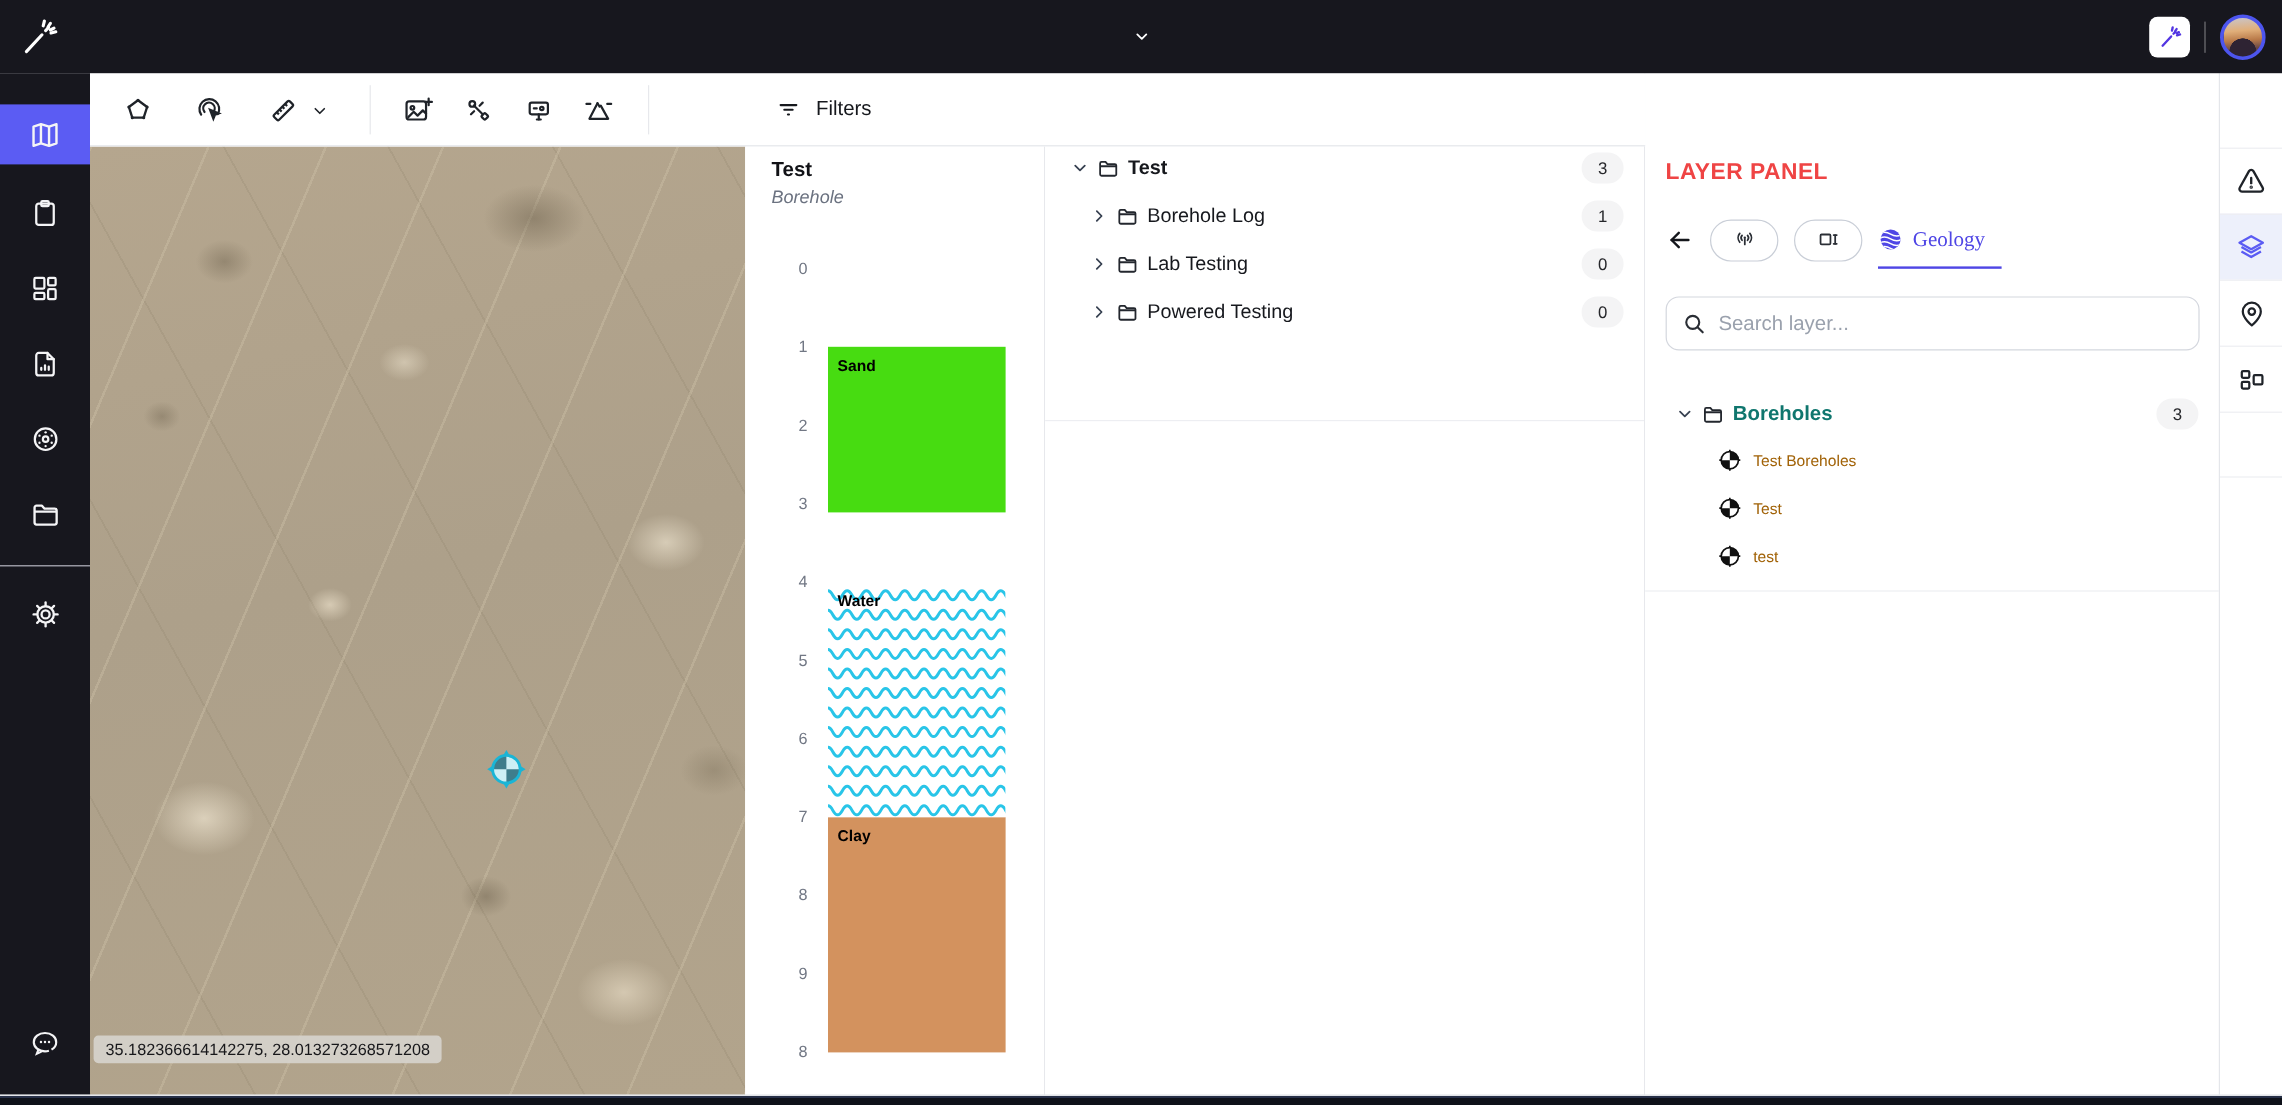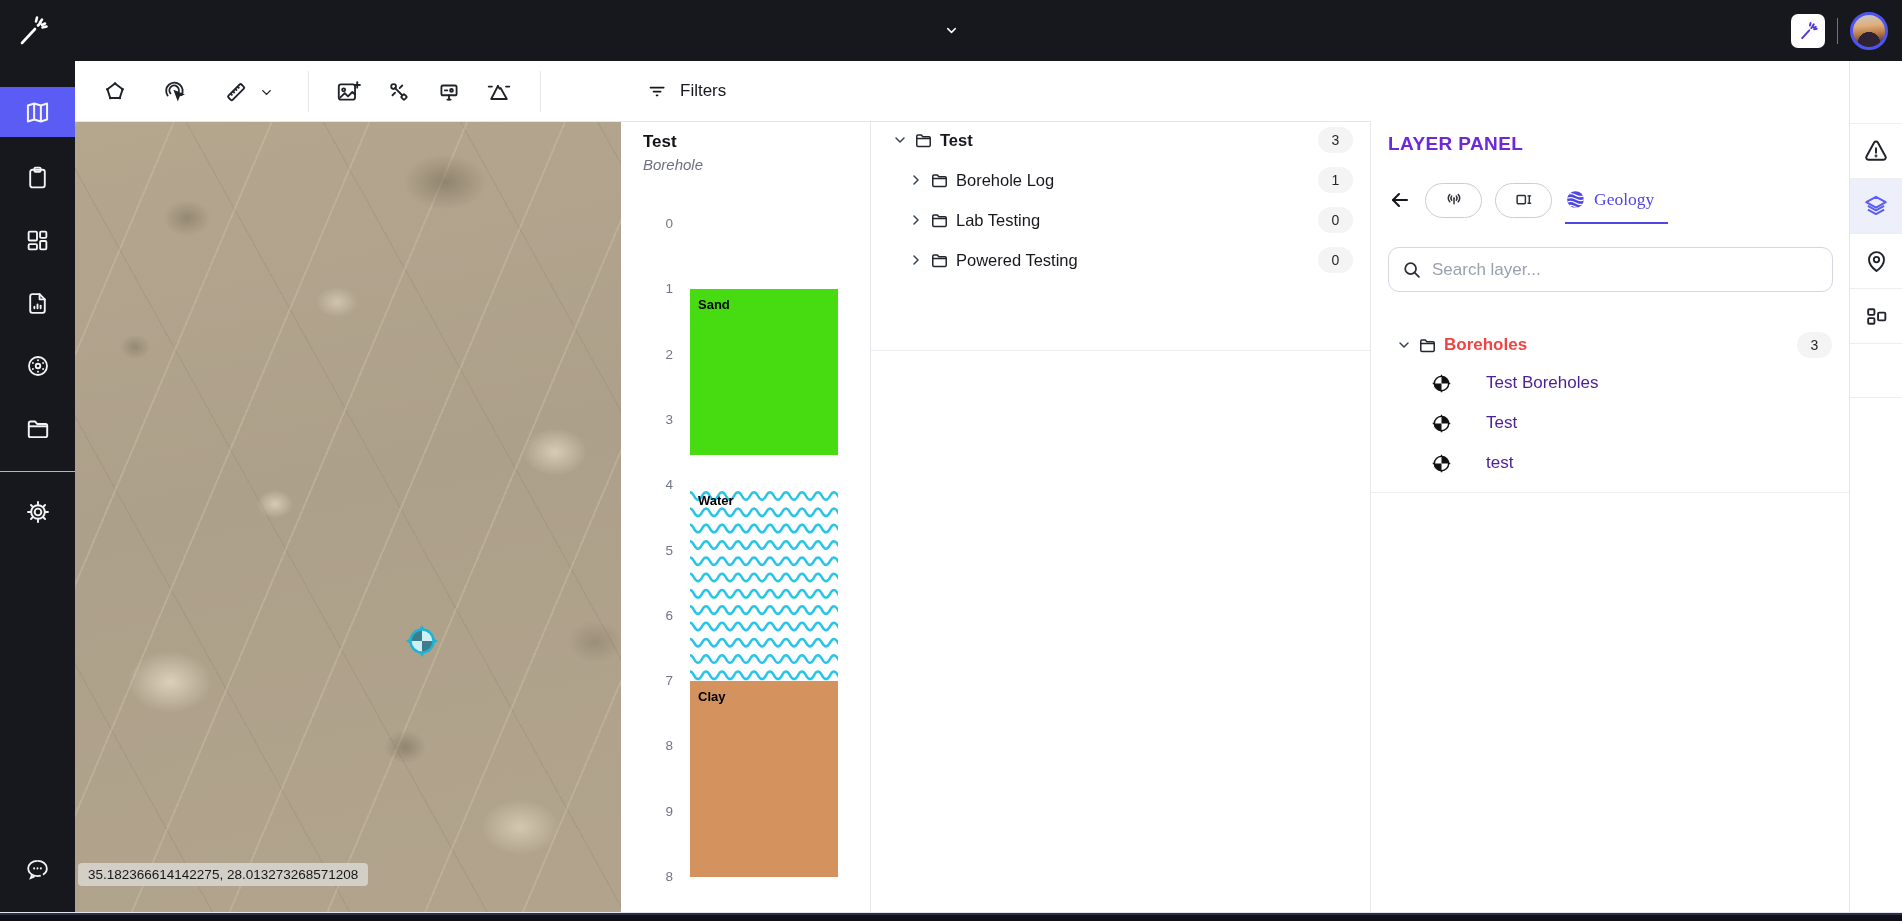--- a/index.html
+++ b/index.html
@@ -67,37 +67,37 @@
   .tp-row { position:absolute; left:0; width:100%; height:40px; display:flex; align-items:center; cursor:pointer; }
   .tp-row .chev { width:16px; height:16px; color:#374151; margin-right:6px; }
   .tp-row .fold { width:19px; height:19px; color:#23272e; margin-right:7px; }
   .tp-row .lbl { font-size:16.5px; color:#16181d; }
   .tp-row .lbl.b { font-weight:700; }
   .badge { position:absolute; right:17px; width:35px; height:26px; border-radius:13px; background:#f4f4f5; color:#26272b; font-size:14px; display:flex; align-items:center; justify-content:center; }
   .tp-bottom-div { position:absolute; left:0; top:289px; width:100%; height:1px; background:#edeef2; }
 
   
   .layer-panel { position:absolute; left:1371px; top:61px; width:479px; height:852px; background:#fff; border-right:1px solid #e4e6ea; }
-  .lp-title { position:absolute; left:17px; top:72px; font-size:19px; font-weight:700; letter-spacing:.4px; color:#6d28d9; }
+  .lp-title { position:absolute; left:17px; top:72px; font-size:19px; font-weight:700; letter-spacing:.4px; color:#ef4444; }
   .lp-controls { position:absolute; left:17px; top:120px; height:38px; display:flex; align-items:center; gap:13px; }
   .back-arrow { width:24px; height:24px; color:#14161b; cursor:pointer; }
   .pill-btn { width:57px; height:35px; border:1.5px solid #c9ced7; border-radius:18px; display:flex; align-items:center; justify-content:center; color:#2a2e35; background:#fff; cursor:pointer; }
   .geo-tab { position:relative; display:flex; align-items:center; gap:8px; color:#4f46e5; font-size:17.5px; font-weight:500; padding-bottom:2px; cursor:pointer;font-family:Liberation Serif, serif; }
   .geo-underline { position:absolute; left:0; bottom:-12px; width:103px; height:2px; background:#4f46e5; }
   .search-box { position:absolute; left:17px; top:186px; width:445px; height:45px; border:1.5px solid #d4d7de; border-radius:11px; display:flex; align-items:center; padding:0 12px; gap:10px; background:#fff; }
   .search-box input { border:none; outline:none; flex:1; font-size:17px; color:#16181d; font-family:"Liberation Sans",sans-serif; background:transparent; }
   .search-box input::placeholder { color:#9aa1ad; }
   .search-ic { width:21px; height:21px; color:#2a2e35; }
   .lp-row { position:absolute; left:0; width:100%; height:40px; display:flex; align-items:center; cursor:pointer; }
   .lp-row .chev { width:16px; height:16px; color:#374151; margin:0 6px 0 25px; }
   .lp-row .fold { width:19px; height:19px; color:#23272e; margin-right:7px; }
-  .lp-row .lbl { font-size:17px; font-weight:700; color:#ef4444; }
+  .lp-row .lbl { font-size:17px; font-weight:700; color:#0f766e; }
   .lp-item { position:absolute; left:0; width:100%; height:40px; display:flex; align-items:center; cursor:pointer; }
   .lp-item .bh-ic { width:21px; height:21px; margin:0 9px 0 60px; }
-  .lp-item .lbl { font-size:17px; color:#4c1d95;margin-left:25px; }
+  .lp-item .lbl { font-size:13px; color:#a16207; }
   .lp-div { position:absolute; left:0; top:431px; width:100%; height:1px; background:#edeef2; }
 
   
   .rightrail { position:absolute; left:1850px; top:61px; width:52px; height:852px; background:#fff; }
   .rr-cell { position:absolute; left:0; width:52px; height:55px; border-top:1px solid #edeef2; display:flex; align-items:center; justify-content:center; color:#1f2329; cursor:pointer; }
   .rr-cell.active { background:#edf0fb; color:#5b5cf3; }
 
   
   .bottombar { position:absolute; left:0; top:912px; width:1902px; height:9px; background:linear-gradient(#e3e5e9 0 1px, #273048 1px 3px, #0e1119 3px 100%); z-index:40; }
 
@@ -323,21 +323,21 @@
         <div class="tick" style="top: 187.9px;">3</div>
         <div class="tick" style="top: 253.2px;">4</div>
         <div class="tick" style="top: 318.5px;">5</div>
         <div class="tick" style="top: 383.8px;">6</div>
         <div class="tick" style="top: 449.1px;">7</div>
         <div class="tick" style="top: 514.4px;">8</div>
         <div class="tick" style="top: 579.7px;">9</div>
         <div class="tick" style="top: 645px;">8</div>
       </div>
     <div class="bh-col">
-        <div class="bh-layer" style="top: 65.3px; height: 166px; background: rgb(71, 220, 17);">
+        <div class="bh-layer" style="top: 65.3px; height: 138px; background: rgb(71, 220, 17);">
           <span class="bh-label">Sand</span>
         </div>
         <div class="bh-layer" style="top: 457.1px; height: 195.9px; background: rgb(211, 146, 94);">
           <span class="bh-label">Clay</span>
         </div>
         <div class="bh-layer" style="top: 261.2px; height: 195.9px; background: rgb(255, 255, 255);">
           <svg width="148" height="195.89999999999998">
             <path d="M-4 11.0 q4 -7.5 8 0 q4 7.5 8 0 q4 -7.5 8 0 q4 7.5 8 0 q4 -7.5 8 0 q4 7.5 8 0 q4 -7.5 8 0 q4 7.5 8 0 q4 -7.5 8 0 q4 7.5 8 0 q4 -7.5 8 0 q4 7.5 8 0 q4 -7.5 8 0 q4 7.5 8 0 q4 -7.5 8 0 q4 7.5 8 0 q4 -7.5 8 0 q4 7.5 8 0 q4 -7.5 8 0 q4 7.5 8 0" fill="none" stroke="#29c5e8" stroke-width="2.5" stroke-linecap="round"></path>
             <path d="M-4 27.3 q4 -7.5 8 0 q4 7.5 8 0 q4 -7.5 8 0 q4 7.5 8 0 q4 -7.5 8 0 q4 7.5 8 0 q4 -7.5 8 0 q4 7.5 8 0 q4 -7.5 8 0 q4 7.5 8 0 q4 -7.5 8 0 q4 7.5 8 0 q4 -7.5 8 0 q4 7.5 8 0 q4 -7.5 8 0 q4 7.5 8 0 q4 -7.5 8 0 q4 7.5 8 0 q4 -7.5 8 0 q4 7.5 8 0" fill="none" stroke="#29c5e8" stroke-width="2.5" stroke-linecap="round"></path>
             <path d="M-4 43.6 q4 -7.5 8 0 q4 7.5 8 0 q4 -7.5 8 0 q4 7.5 8 0 q4 -7.5 8 0 q4 7.5 8 0 q4 -7.5 8 0 q4 7.5 8 0 q4 -7.5 8 0 q4 7.5 8 0 q4 -7.5 8 0 q4 7.5 8 0 q4 -7.5 8 0 q4 7.5 8 0 q4 -7.5 8 0 q4 7.5 8 0 q4 -7.5 8 0 q4 7.5 8 0 q4 -7.5 8 0 q4 7.5 8 0" fill="none" stroke="#29c5e8" stroke-width="2.5" stroke-linecap="round"></path>

